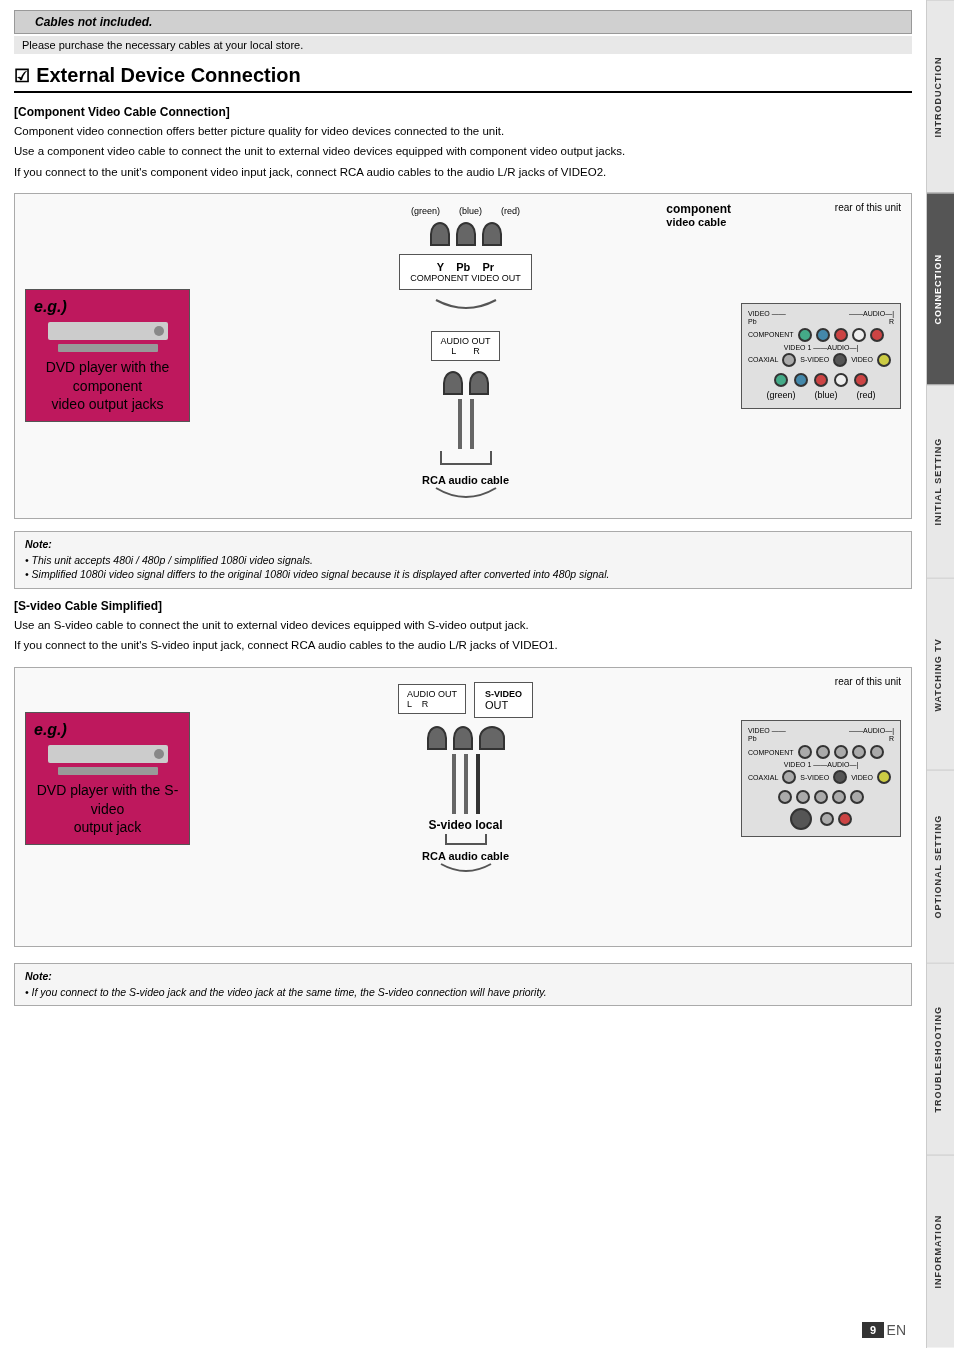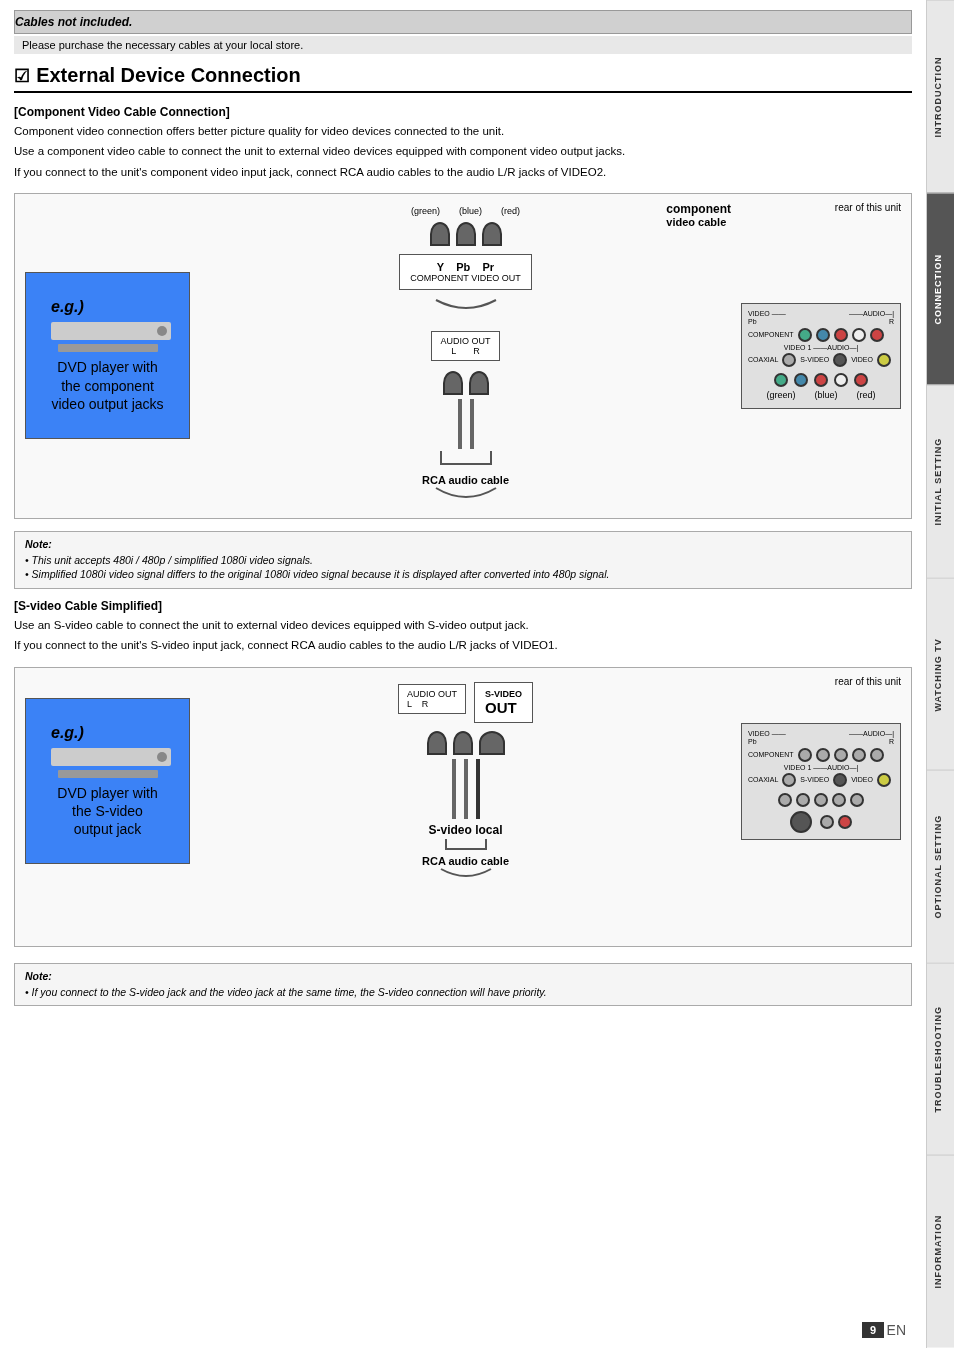--- a/index.html
+++ b/index.html
@@ -50,21 +50,21 @@
 
     .main-content {
       flex: 1;
       padding: 10px 14px;
       position: relative;
     }
 
     .cables-note {
       background: #d0d0d0;
       border: 1px solid #999;
-      padding: 4px 0;
+      padding: 4px 20px;
       margin-bottom: 2px;
     }
 
     .cables-note .bold-italic {
       font-weight: bold;
       font-style: italic;
       font-size: 12px;
     }
 
     .cables-subtext {
@@ -113,25 +113,25 @@
 
     .diagram-inner {
       display: flex;
       align-items: center;
       justify-content: space-between;
       gap: 10px;
     }
 
     .dvd-box {
       border: 1px solid #555;
-      padding: 25px;
+      padding: 8px;
       width: 165px;
       min-height: 90px;
       position: relative;
-      background: #3b82f6;
+      background: #be185d;
     }
 
     .eg-label {
       font-size: 16px;
       font-weight: bold;
       font-style: italic;
     }
 
     .dvd-device {
       background: #ccc;
@@ -434,21 +434,21 @@
 
           <div style="flex:1; display:flex; flex-direction:column; align-items:center;">
 
             <div style="display:flex; gap:8px; align-items:flex-start;">
               <div class="audio-out-block">
                 <div style="font-size:9px;">AUDIO OUT</div>
                 <div style="font-size:9px;">L &nbsp;&nbsp; R</div>
               </div>
               <div class="connector-block">
                 <div style="font-size:9px; font-weight:bold;">S-VIDEO</div>
-                <div style="font-size:15px; font-weight:bold;">OUT</div>
+                <div style="font-size:11px; font-weight:normal;">OUT</div>
               </div>
             </div>
 
             <div class="plugs-row">
               <div class="plug jack-white"></div>
               <div class="plug jack-red"></div>
               <div class="plug jack-black" style="width:26px;"></div>
             </div>
 
             <div style="display:flex; gap:8px; height:60px;">

